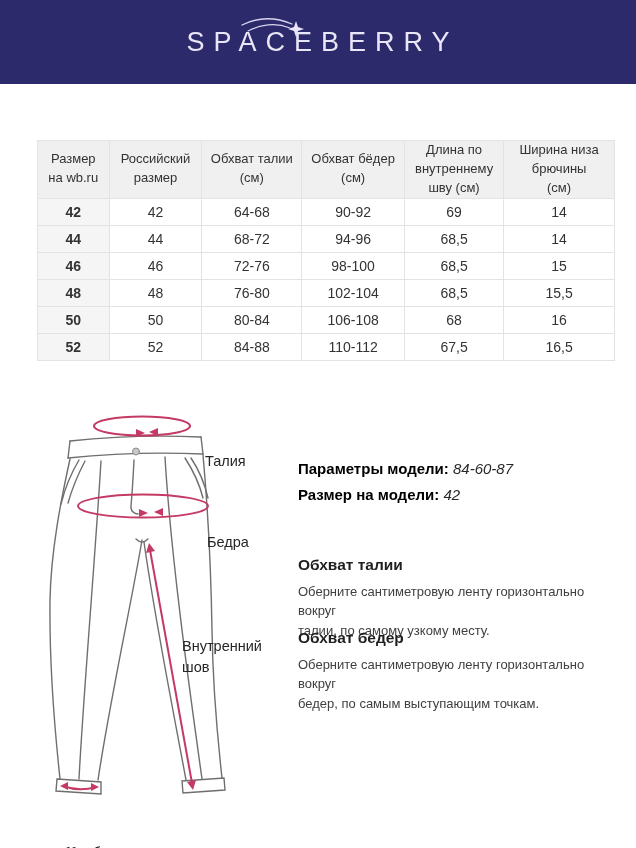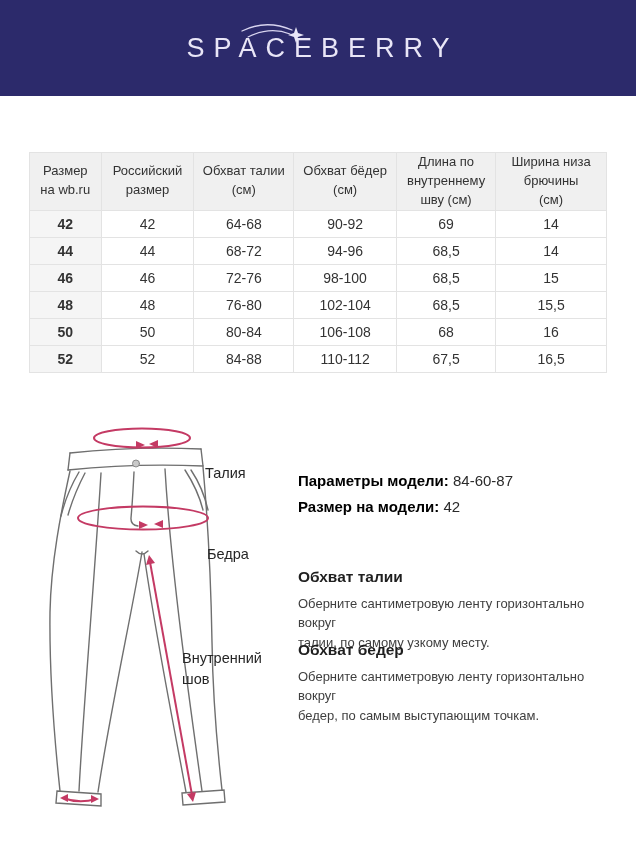--- a/index.html
+++ b/index.html
@@ -3,32 +3,32 @@
 <meta charset="utf-8">
 <style>
   html,body{margin:0;padding:0;}
   body{
     width:636px;height:848px;overflow:hidden;background:#ffffff;
     font-family:"Liberation Sans", sans-serif;color:#2e2e2e;
     -webkit-font-smoothing:antialiased;
   }
   
   .brand-band{
-    height:96px;background:#2c2a6b;
+    height:84px;background:#2c2a6b;
     display:flex;align-items:center;justify-content:center;
   }
   .logo-wrap{position:relative;display:inline-block;}
   .logo-text{
     color:#e9e6f7;font-size:27px;letter-spacing:9px;margin-right:-9px;
     font-weight:400;line-height:1;
   }
   .comet{position:absolute;left:50px;top:-16px;width:72px;height:30px;}
   
   .size-table{
-    margin:56px 29px 0 29px;width:578px;
+    margin:56px 29px 0 37px;width:578px;
     border-collapse:collapse;table-layout:fixed;
   }
   .size-table th,.size-table td{
     border:1px solid #e3e3e3;text-align:center;vertical-align:middle;padding:0;
   }
   .size-table th{
     background:#f0f0f0;font-weight:400;font-size:13px;color:#333;
     height:56px;line-height:1.45;white-space:pre-line;
   }
   .size-table td{height:26px;font-size:14px;color:#333;background:#ffffff;}
@@ -41,21 +41,21 @@
     position:absolute;font-size:14.5px;font-weight:500;color:#262626;
     line-height:21px;white-space:pre-line;margin-top:36px;
   }
   .lbl-waist{left:190px;top:15px;}
   .lbl-hips{left:192px;top:96px;}
   .lbl-inseam{left:167px;top:200px;width:110px;}
   .lbl-hem{left:51px;top:406px;font-family:Liberation Serif, serif;}
   
   .model-info{position:absolute;left:298px;top:95px;width:320px;font-size:15px;line-height:26px;}
   .model-info .lbl{font-weight:700;color:#000000;}
-  .model-info .val{font-weight:400;color:#2a2a2a;}
+  .model-info .val{font-weight:400;color:#2a2a2a;font-style:italic;}
   .guide-sec{position:absolute;left:298px;width:320px;}
   .guide-sec h3{margin:0 0 8px 0;font-size:15.5px;font-weight:700;color:#1f1f1f;}
   .guide-sec p{margin:0;font-size:13px;line-height:19.5px;color:#3f3f3f;white-space:pre-line;}
   .sec-0{top:195px;} .sec-1{top:268px;} .sec-2{top:346px;}
 </style>
 </head>
 <body>
 
 <div class="brand-band">
   <div class="logo-wrap">

